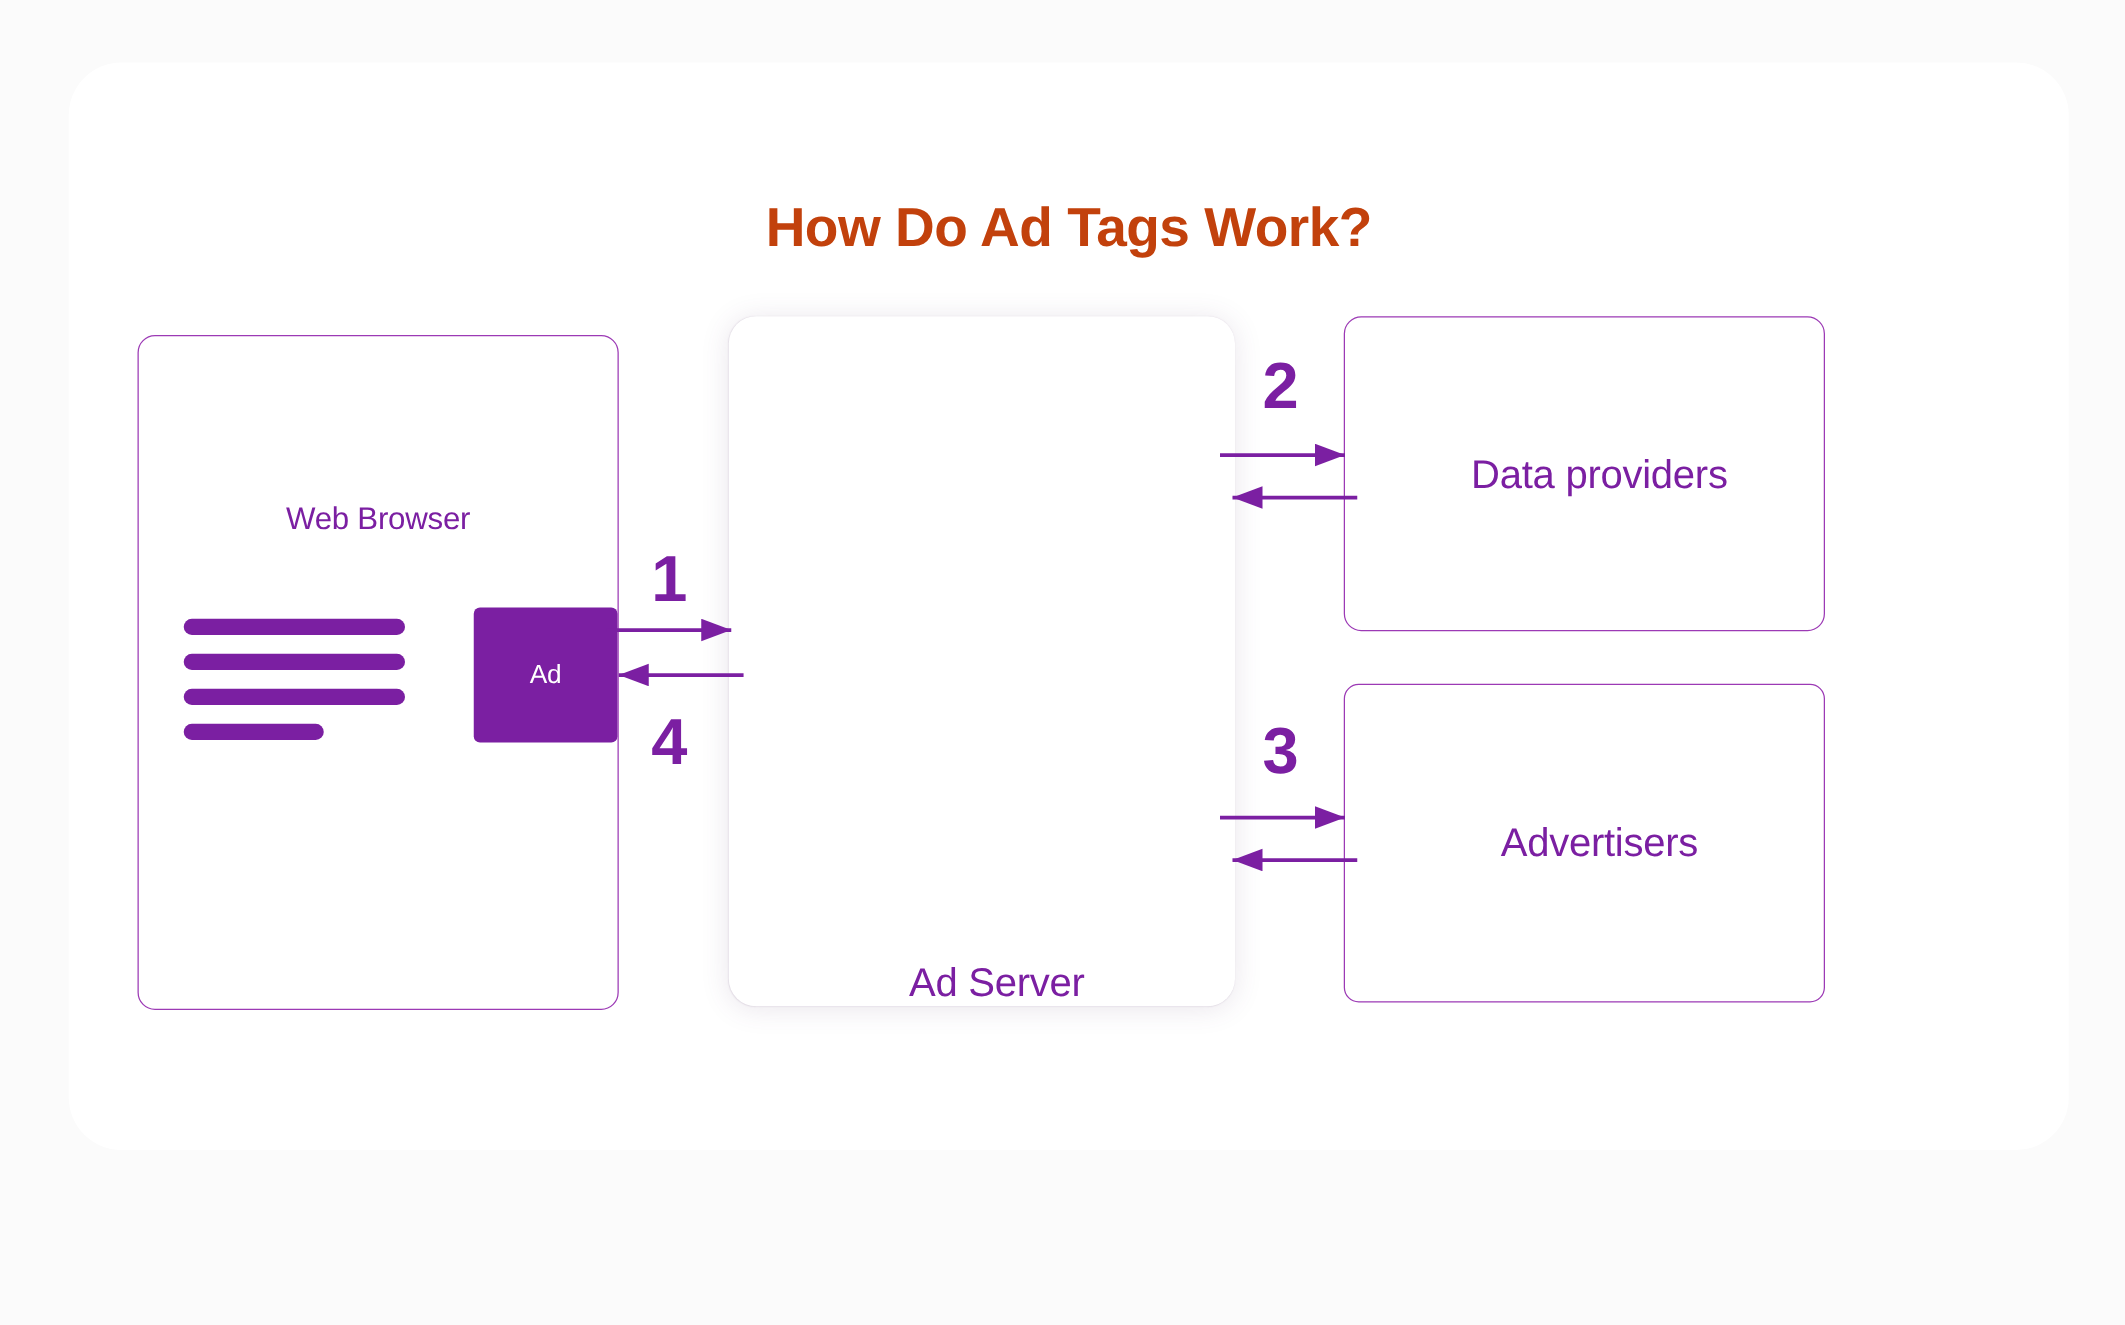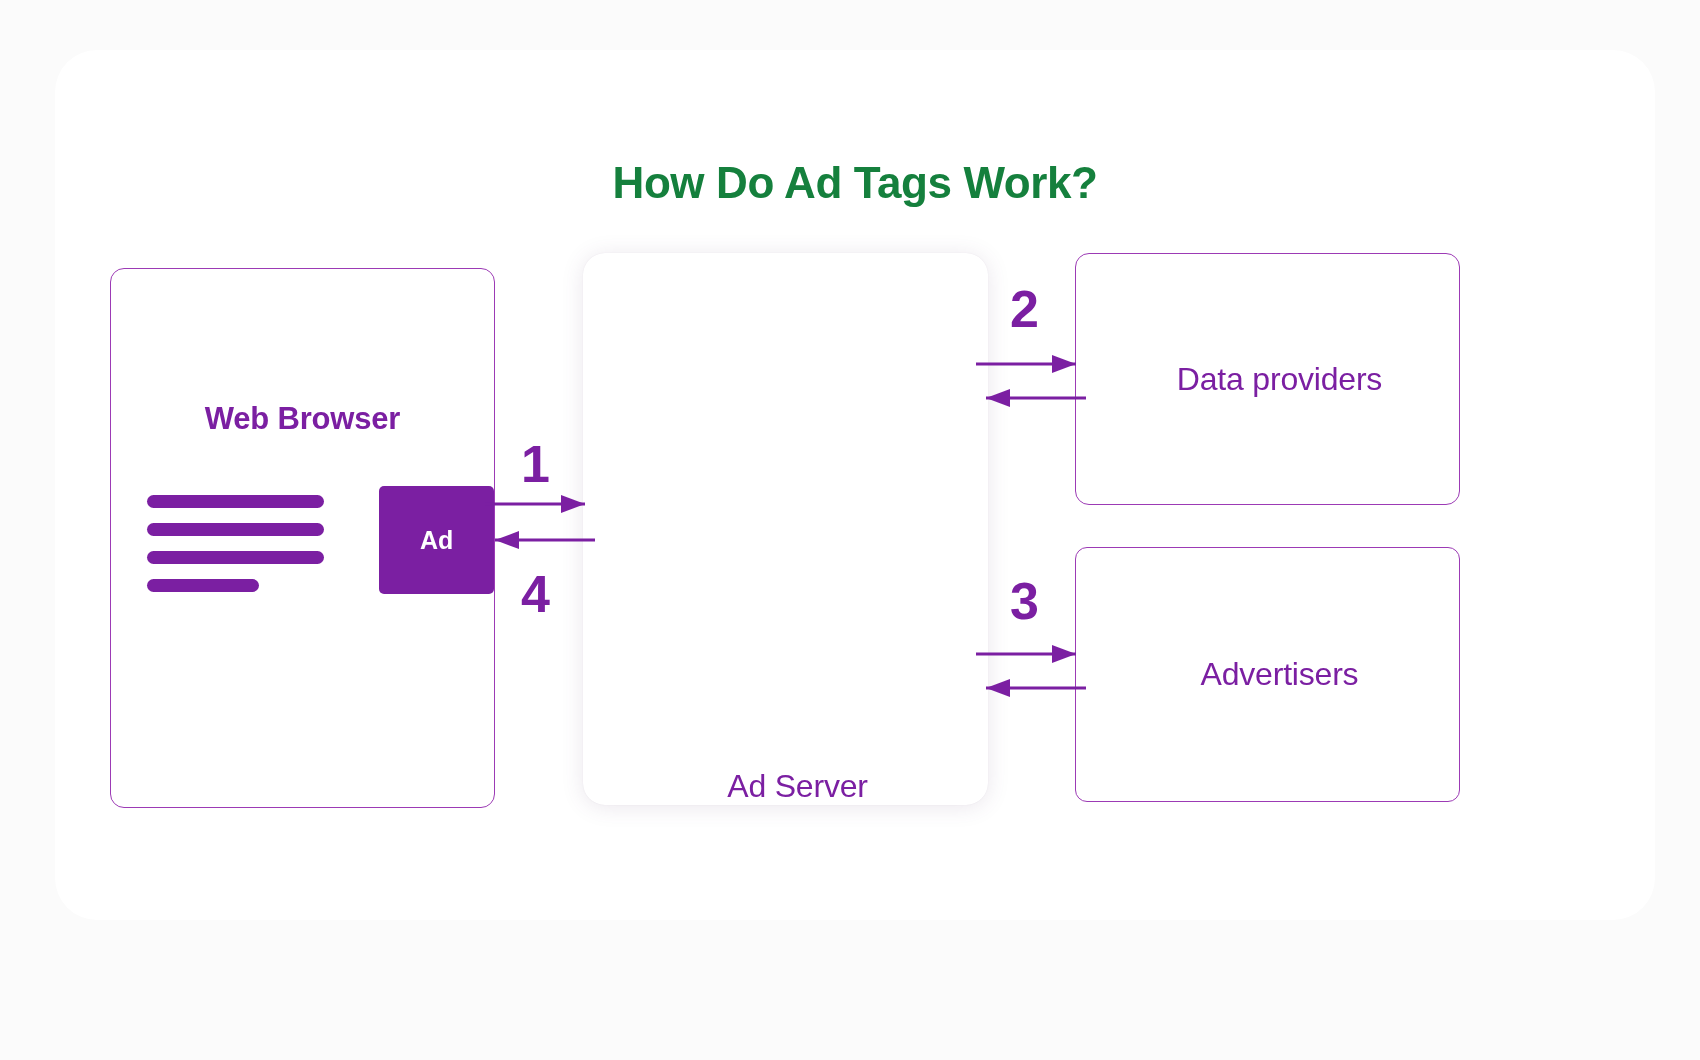--- a/index.html
+++ b/index.html
@@ -35,21 +35,21 @@
   
   #diagram-title {
     position: absolute;
     left: 0;
     top: 108px;
     width: 1600px;
     text-align: center;
     font-size: 44px;
     font-weight: 700;
     letter-spacing: -0.4px;
-    color: #15803d;
+    color: #c2410c;
   }
 
   
   .node {
     position: absolute;
     box-sizing: border-box;
     display: flex;
     align-items: center;
     justify-content: center;
     padding-left: 24px;
@@ -60,22 +60,22 @@
     background: #ffffff;
   }
   .node-card {
     border: none;
     border-radius: 22px;
     background: #ffffff;
     box-shadow: 0 2px 22px rgba(90, 60, 110, 0.13),
                 0 0 1px rgba(90, 60, 110, 0.12);
   }
   .node-label {
-    font-size: 31px;
-    font-weight: 700;
+    font-size: 25px;
+    font-weight: 400;
     color: #7b1fa2;
     letter-spacing: -0.2px;
     white-space: nowrap;
   }
   .node-label.regular {
     font-weight: 400;
   }
 
   
   #node-web-browser {
@@ -119,22 +119,22 @@
     width: 115px;
     height: 108px;
     background: #7b1fa2;
     border-radius: 5px;
     display: flex;
     align-items: center;
     justify-content: center;
   }
   #ad-slot-label {
     color: #ffffff;
-    font-size: 25px;
-    font-weight: 700;
+    font-size: 21px;
+    font-weight: 400;
     letter-spacing: -0.2px;
   }
 
   
   #node-ad-server {
     left: 528px;
     top: 203px;
     width: 405px;
     height: 552px;
     align-items: flex-end;

